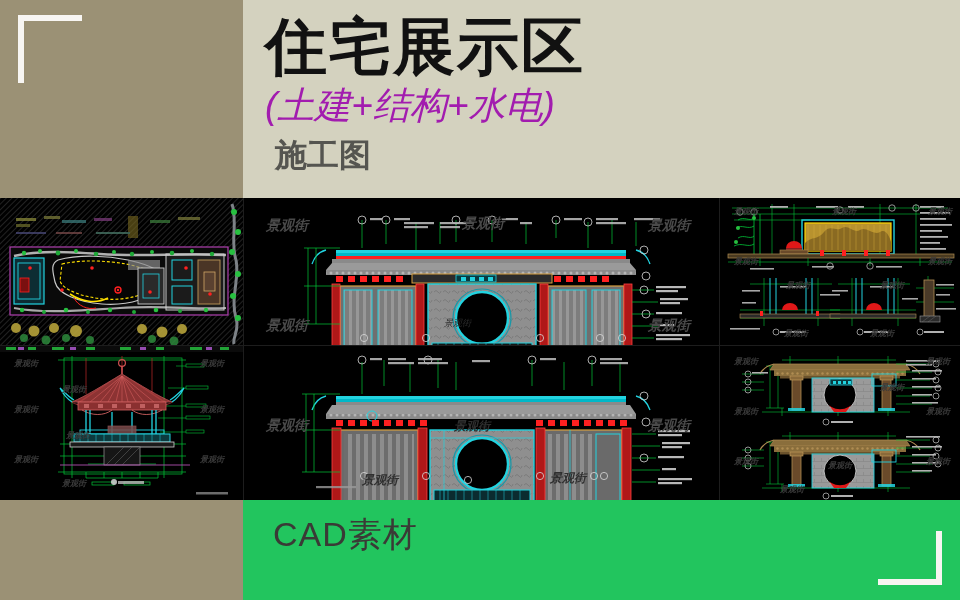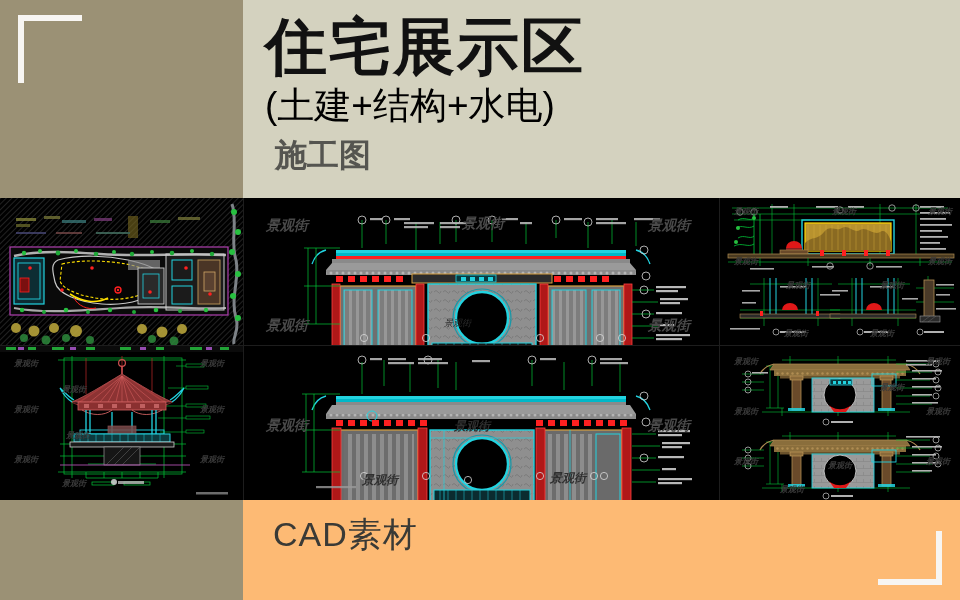--- a/index.html
+++ b/index.html
@@ -11,39 +11,39 @@
   .page{position:relative;width:960px;height:600px;overflow:hidden;background:#d4d2bf;}
 
   
   .header{position:absolute;left:0;top:0;width:960px;height:198px;background:#d4d2bf;padding-left:8px;}
   .tan-block-top{position:absolute;left:0;top:0;width:243px;height:198px;background:#9b9175;}
   .corner-tl{position:absolute;left:18px;top:15px;width:58px;height:62px;
     border-left:6px solid #f7f5f2;border-top:6px solid #f7f5f2;}
   .title-wrap{position:absolute;left:265px;top:12px;width:690px;}
   .main-title{font-size:62px;font-weight:bold;color:#111111;line-height:1.12;
     letter-spacing:2px;margin:0;white-space:nowrap;}
-  .sub-title{font-size:37px;font-weight:normal;color:#000000;line-height:1.22;
-    margin:2px 0 0 0;letter-spacing:0px;white-space:nowrap;}
+  .sub-title{font-size:37px;font-weight:normal;color:#a21caf;line-height:1.22;
+    margin:2px 0 0 0;letter-spacing:0px;white-space:nowrap;font-style:italic;}
   .sub-title2{font-size:32px;font-weight:bold;color:#555550;line-height:1.3;
     margin:6px 0 0 10px;white-space:nowrap;}
 
   
   .board{position:absolute;left:0;top:198px;width:960px;height:302px;background:#000;}
   .cell{position:absolute;overflow:hidden;background:#15803d;}
   .c-tl{left:0;top:0;width:243px;height:148px;}
   .c-bl{left:0;top:148px;width:243px;height:154px;}
   .c-tc{left:244px;top:0;width:475px;height:148px;}
   .c-bc{left:244px;top:148px;width:475px;height:154px;}
   .c-tr{left:720px;top:0;width:240px;height:148px;}
   .c-br{left:720px;top:148px;width:240px;height:154px;}
   .vdiv{position:absolute;top:0;width:1px;height:302px;background:#1d1d1d;}
   .hdiv{position:absolute;left:0;height:1px;width:960px;background:#1d1d1d;}
 
   
-  .footer{position:absolute;left:0;top:500px;width:960px;height:100px;background:#fdba74;}
+  .footer{position:absolute;left:0;top:500px;width:960px;height:100px;background:#22c55e;}
   .tan-block-bot{position:absolute;left:0;top:0;width:243px;height:100px;background:#9b9175;}
   .cad-label{position:absolute;left:273px;top:12px;font-size:34px;color:#3a3a36;
     font-weight:normal;letter-spacing:1px;white-space:nowrap;}
   .corner-br{position:absolute;right:18px;bottom:15px;width:58px;height:48px;
     border-right:6px solid #f7f5f2;border-bottom:6px solid #f7f5f2;}
 </style>
 </head>
 <body>
 
 <div class="page">

